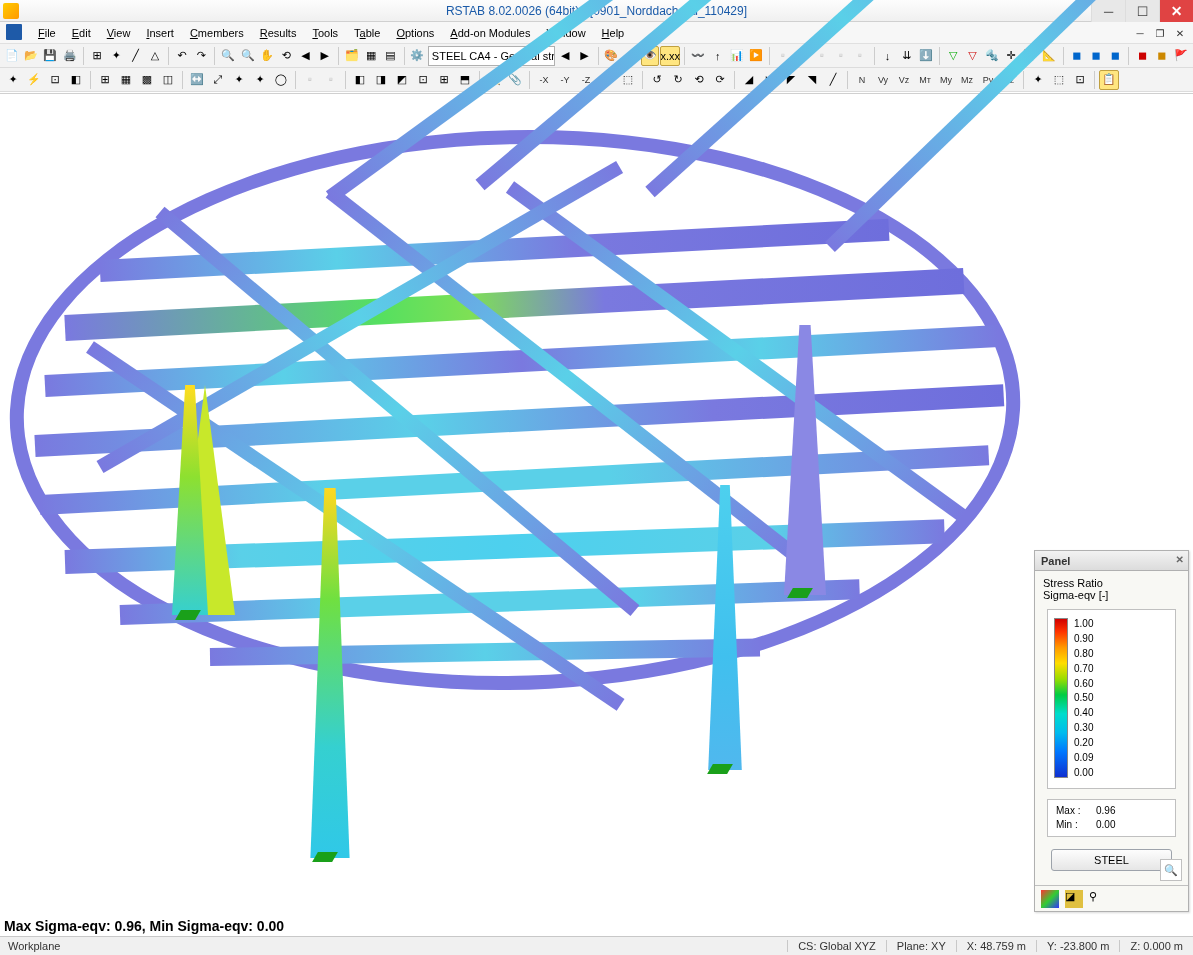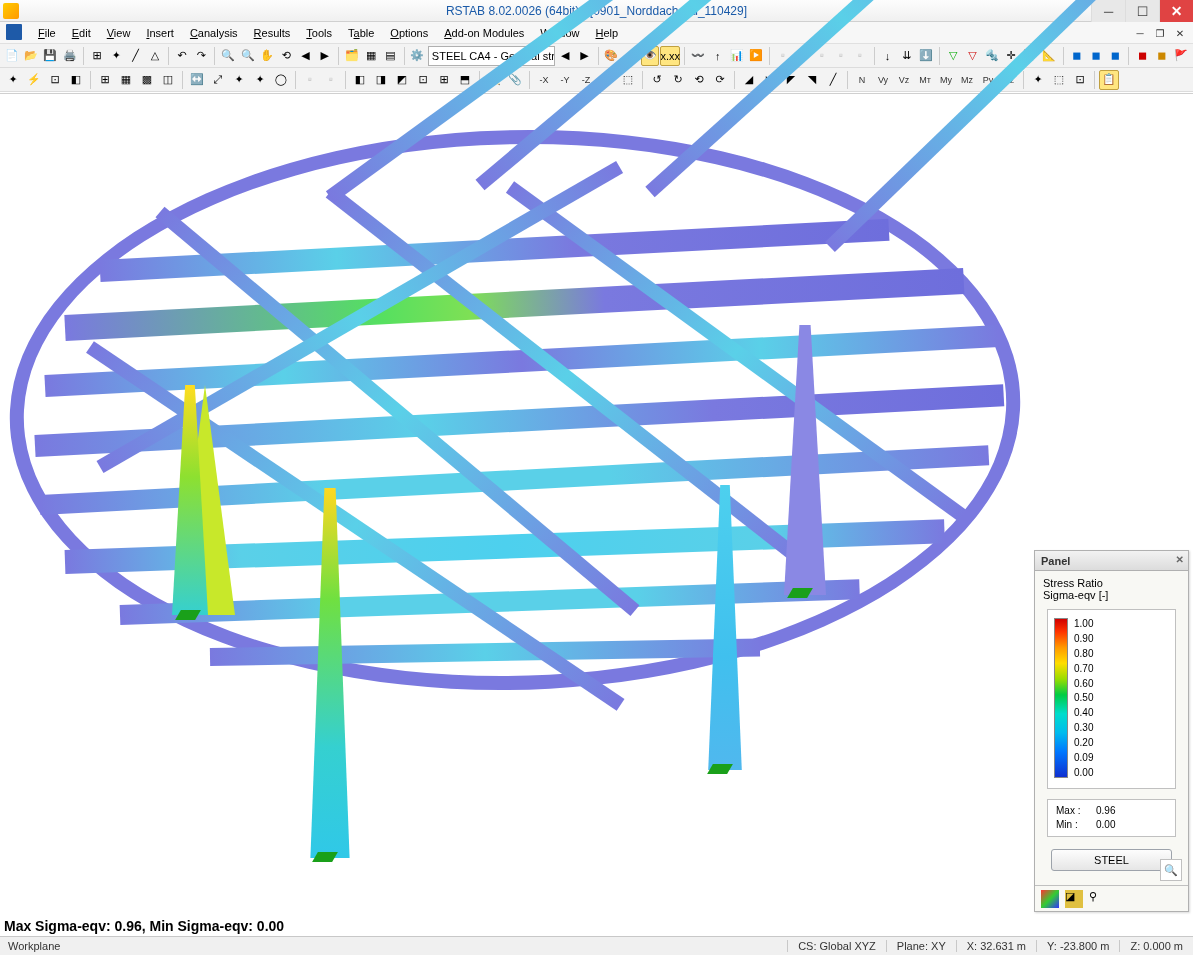--- a/index.html
+++ b/index.html
@@ -301,21 +301,21 @@
   </div>
 </div>
 
 <div class="menubar">
   <div class="menus">
     <span class="appicon2"></span>
     <span class="menu-item"><u>F</u><span>ile</span></span>
     <span class="menu-item"><u>E</u><span>dit</span></span>
     <span class="menu-item"><u>V</u><span>iew</span></span>
     <span class="menu-item"><u>I</u><span>nsert</span></span>
-    <span class="menu-item"><u>C</u><span>analysis</span></span>
+    <span class="menu-item"><u>C</u><span>members</span></span>
     <span class="menu-item"><u>R</u><span>esults</span></span>
     <span class="menu-item"><u>T</u><span>ools</span></span>
     <span class="menu-item">T<u>a</u><span>ble</span></span>
     <span class="menu-item"><u>O</u><span>ptions</span></span>
     <span class="menu-item"><u>A</u><span>dd-on Modules</span></span>
     <span class="menu-item"><u>W</u><span>indow</span></span>
     <span class="menu-item"><u>H</u><span>elp</span></span>
   </div>
   <div class="docbtns">
     <div class="docbtn">─</div>
@@ -539,17 +539,17 @@
     </div>
   </div>
 </div>
 
 <div class="statusbar">
   <div class="sb-left">Workplane</div>
   <div style="width:60px"></div>
   <div class="sb-info">
     <div class="sb-cell">CS: Global XYZ</div>
     <div class="sb-cell">Plane: XY</div>
-    <div class="sb-cell">X:  32.631 m</div>
+    <div class="sb-cell">X:  48.759 m</div>
     <div class="sb-cell">Y:  -23.800 m</div>
     <div class="sb-cell">Z:  0.000 m</div>
   </div>
 </div>
 
 </body></html>

